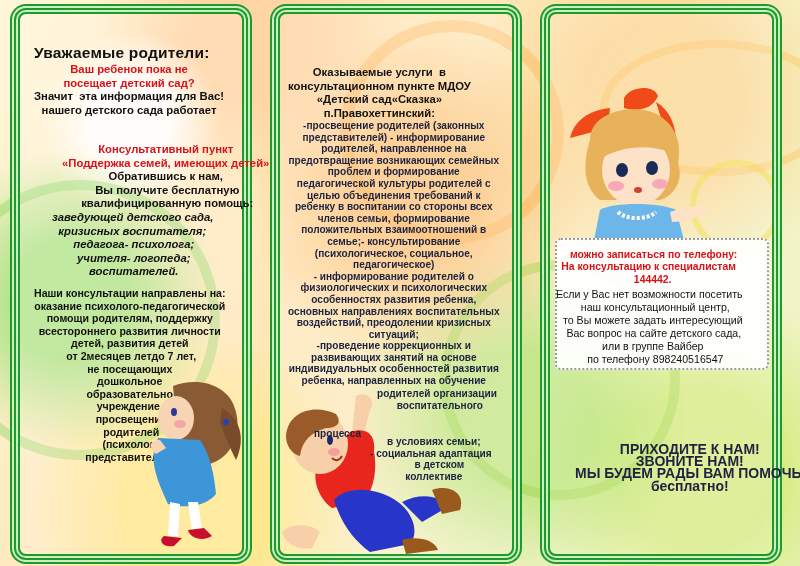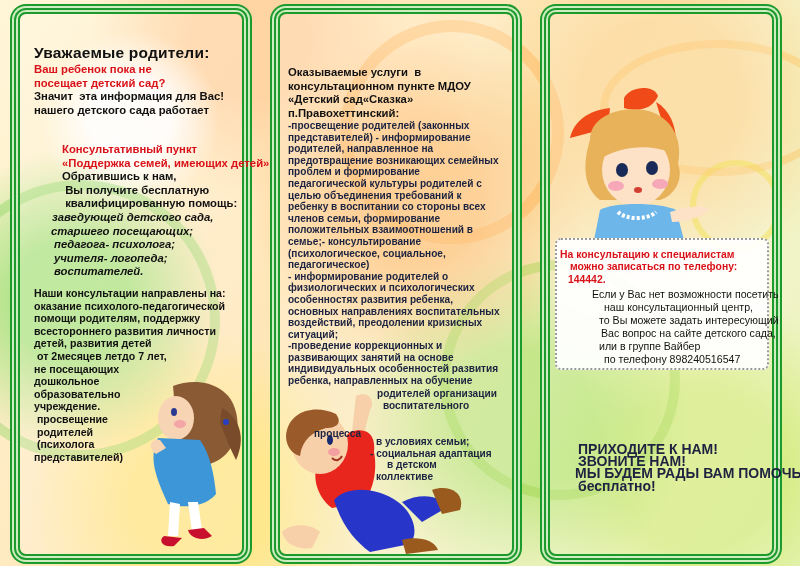--- a/index.html
+++ b/index.html
@@ -15,30 +15,30 @@
       radial-gradient(circle at 200px 500px, rgba(255,230,120,0.7) 0 70px, rgba(255,230,120,0) 170px),
       linear-gradient(120deg,#fff6d8,#ffe6b8 40%,#f6f3c8 70%,#eaf5c4);
   }
   .ring{position:absolute;border-radius:50%;border-style:solid;pointer-events:none;}
   .panel{position:absolute;top:12px;height:544px;box-sizing:border-box;border-radius:8px;
     border:2px solid #1d9a2d;box-shadow:0 0 0 2px #cfeec0,0 0 0 4px #1d9a2d,0 0 0 6px #cfeec0,0 0 0 8px #1d9a2d;
     background:rgba(255,255,255,0.18);}
   .panel.left{left:18px;width:226px;}
   .panel.mid{left:278px;width:236px;}
   .panel.right{left:548px;width:226px;}
-  .txt{position:absolute;color:#111;font-weight:bold;}
+  .txt{position:absolute;color:#111;font-weight:bold;text-align:center;}
   .red{color:#d9121a;}
   .navy{color:#1c2340;}
   .it{font-style:italic;}
   .line{display:block;white-space:pre;}
   .title{font-size:15.5px;letter-spacing:0.2px;}
   .f11{font-size:11.3px;line-height:13.6px;}
   .f105{font-size:10.6px;line-height:12.6px;}
   .f10{font-size:10.1px;line-height:11.6px;}
-  .f11n{font-size:11.2px;line-height:13.4px;font-weight:normal;padding-left:36px;}
+  .f11n{font-size:11.2px;line-height:13.4px;font-weight:normal;}
   .note{position:absolute;left:555px;top:238px;width:214px;height:132px;background:rgba(255,255,255,0.93);
     border:2px dotted #9a9a9a;border-radius:6px;box-sizing:border-box;}
   .kid{position:absolute;}
 </style>
 </head>
 <body>
 
 <div class="ring" style="left:-60px;top:180px;width:260px;height:260px;border-width:10px;border-color:rgba(120,210,80,0.35);"></div>
 <div class="ring" style="left:340px;top:20px;width:200px;height:200px;border-width:12px;border-color:rgba(255,170,70,0.35);"></div>
 <div class="ring" style="left:440px;top:260px;width:220px;height:220px;border-width:10px;border-color:rgba(150,210,60,0.35);"></div>
@@ -58,21 +58,21 @@
 </div>
 <div class="txt f11" style="left:34px;top:143px;margin-left:28px;">
   <span class="line red">Консультативный пункт</span>
   <span class="line red">«Поддержка семей, имеющих детей»</span>
   <span class="line">Обратившись к нам,</span>
   <span class="line"> Вы получите бесплатную</span>
   <span class="line"> квалифицированную помощь:</span>
 </div>
 <div class="txt f11 it" style="left:52px;top:211px;">
   <span class="line">заведующей детского сада,</span>
-  <span class="line" style="margin-left:-1px">старшего посещающих;</span>
+  <span class="line" style="margin-left:-1px">кризисных воспитателя;</span>
   <span class="line" style="margin-left:2px">педагога- психолога;</span>
   <span class="line" style="margin-left:2px">учителя- логопеда;</span>
   <span class="line" style="margin-left:2px">воспитателей.</span>
 </div>
 <div class="txt f105" style="left:34px;top:287px;">
   <span class="line">Наши консультации направлены на:</span>
   <span class="line">оказание психолого-педагогической</span>
   <span class="line">помощи родителям, поддержку</span>
   <span class="line">всестороннего развития личности</span>
   <span class="line">детей, развития детей</span>
@@ -174,22 +174,22 @@
   <ellipse cx="56" cy="106" rx="8" ry="5" fill="#f7a8b8"></ellipse>
   <ellipse cx="100" cy="104" rx="8" ry="5" fill="#f7a8b8"></ellipse>
   <ellipse cx="78" cy="110" rx="4" ry="3" fill="#d04030"></ellipse>
   <path d="M40 130 C52 122 100 122 116 130 L124 160 L34 160 Z" fill="#6cb6ea"></path>
   <path d="M58 132 C66 140 88 140 96 132" stroke="#ffffff" stroke-width="4" stroke-dasharray="3 2" fill="none"></path>
   <path d="M110 132 C126 126 146 124 150 130 C140 138 124 142 112 142 Z" fill="#fde2c8"></path>
 </svg>
 
 <div class="note"></div>
 <div class="txt f10 red" style="left:560px;top:249px;font-size:10.4px;line-height:12.4px;">
+  <span class="line" style="margin-left:10px">можно записаться по телефону:</span>
   <span class="line">На консультацию к специалистам</span>
-  <span class="line" style="margin-left:10px">можно записаться по телефону:</span>
   <span class="line" style="margin-left:8px">144442.</span>
 </div>
 <div class="txt f11n" style="left:556px;top:288px;font-size:10.6px;line-height:13px;">
   <span class="line">Если у Вас нет возможности посетить</span>
   <span class="line" style="margin-left:12px">наш консультационный центр,</span>
   <span class="line" style="margin-left:7px">то Вы можете задать интересующий</span>
   <span class="line" style="margin-left:9px">Вас вопрос на сайте детского сада,</span>
   <span class="line" style="margin-left:7px">или в группе Вайбер</span>
   <span class="line" style="margin-left:12px">по телефону 898240516547</span>
 </div>

